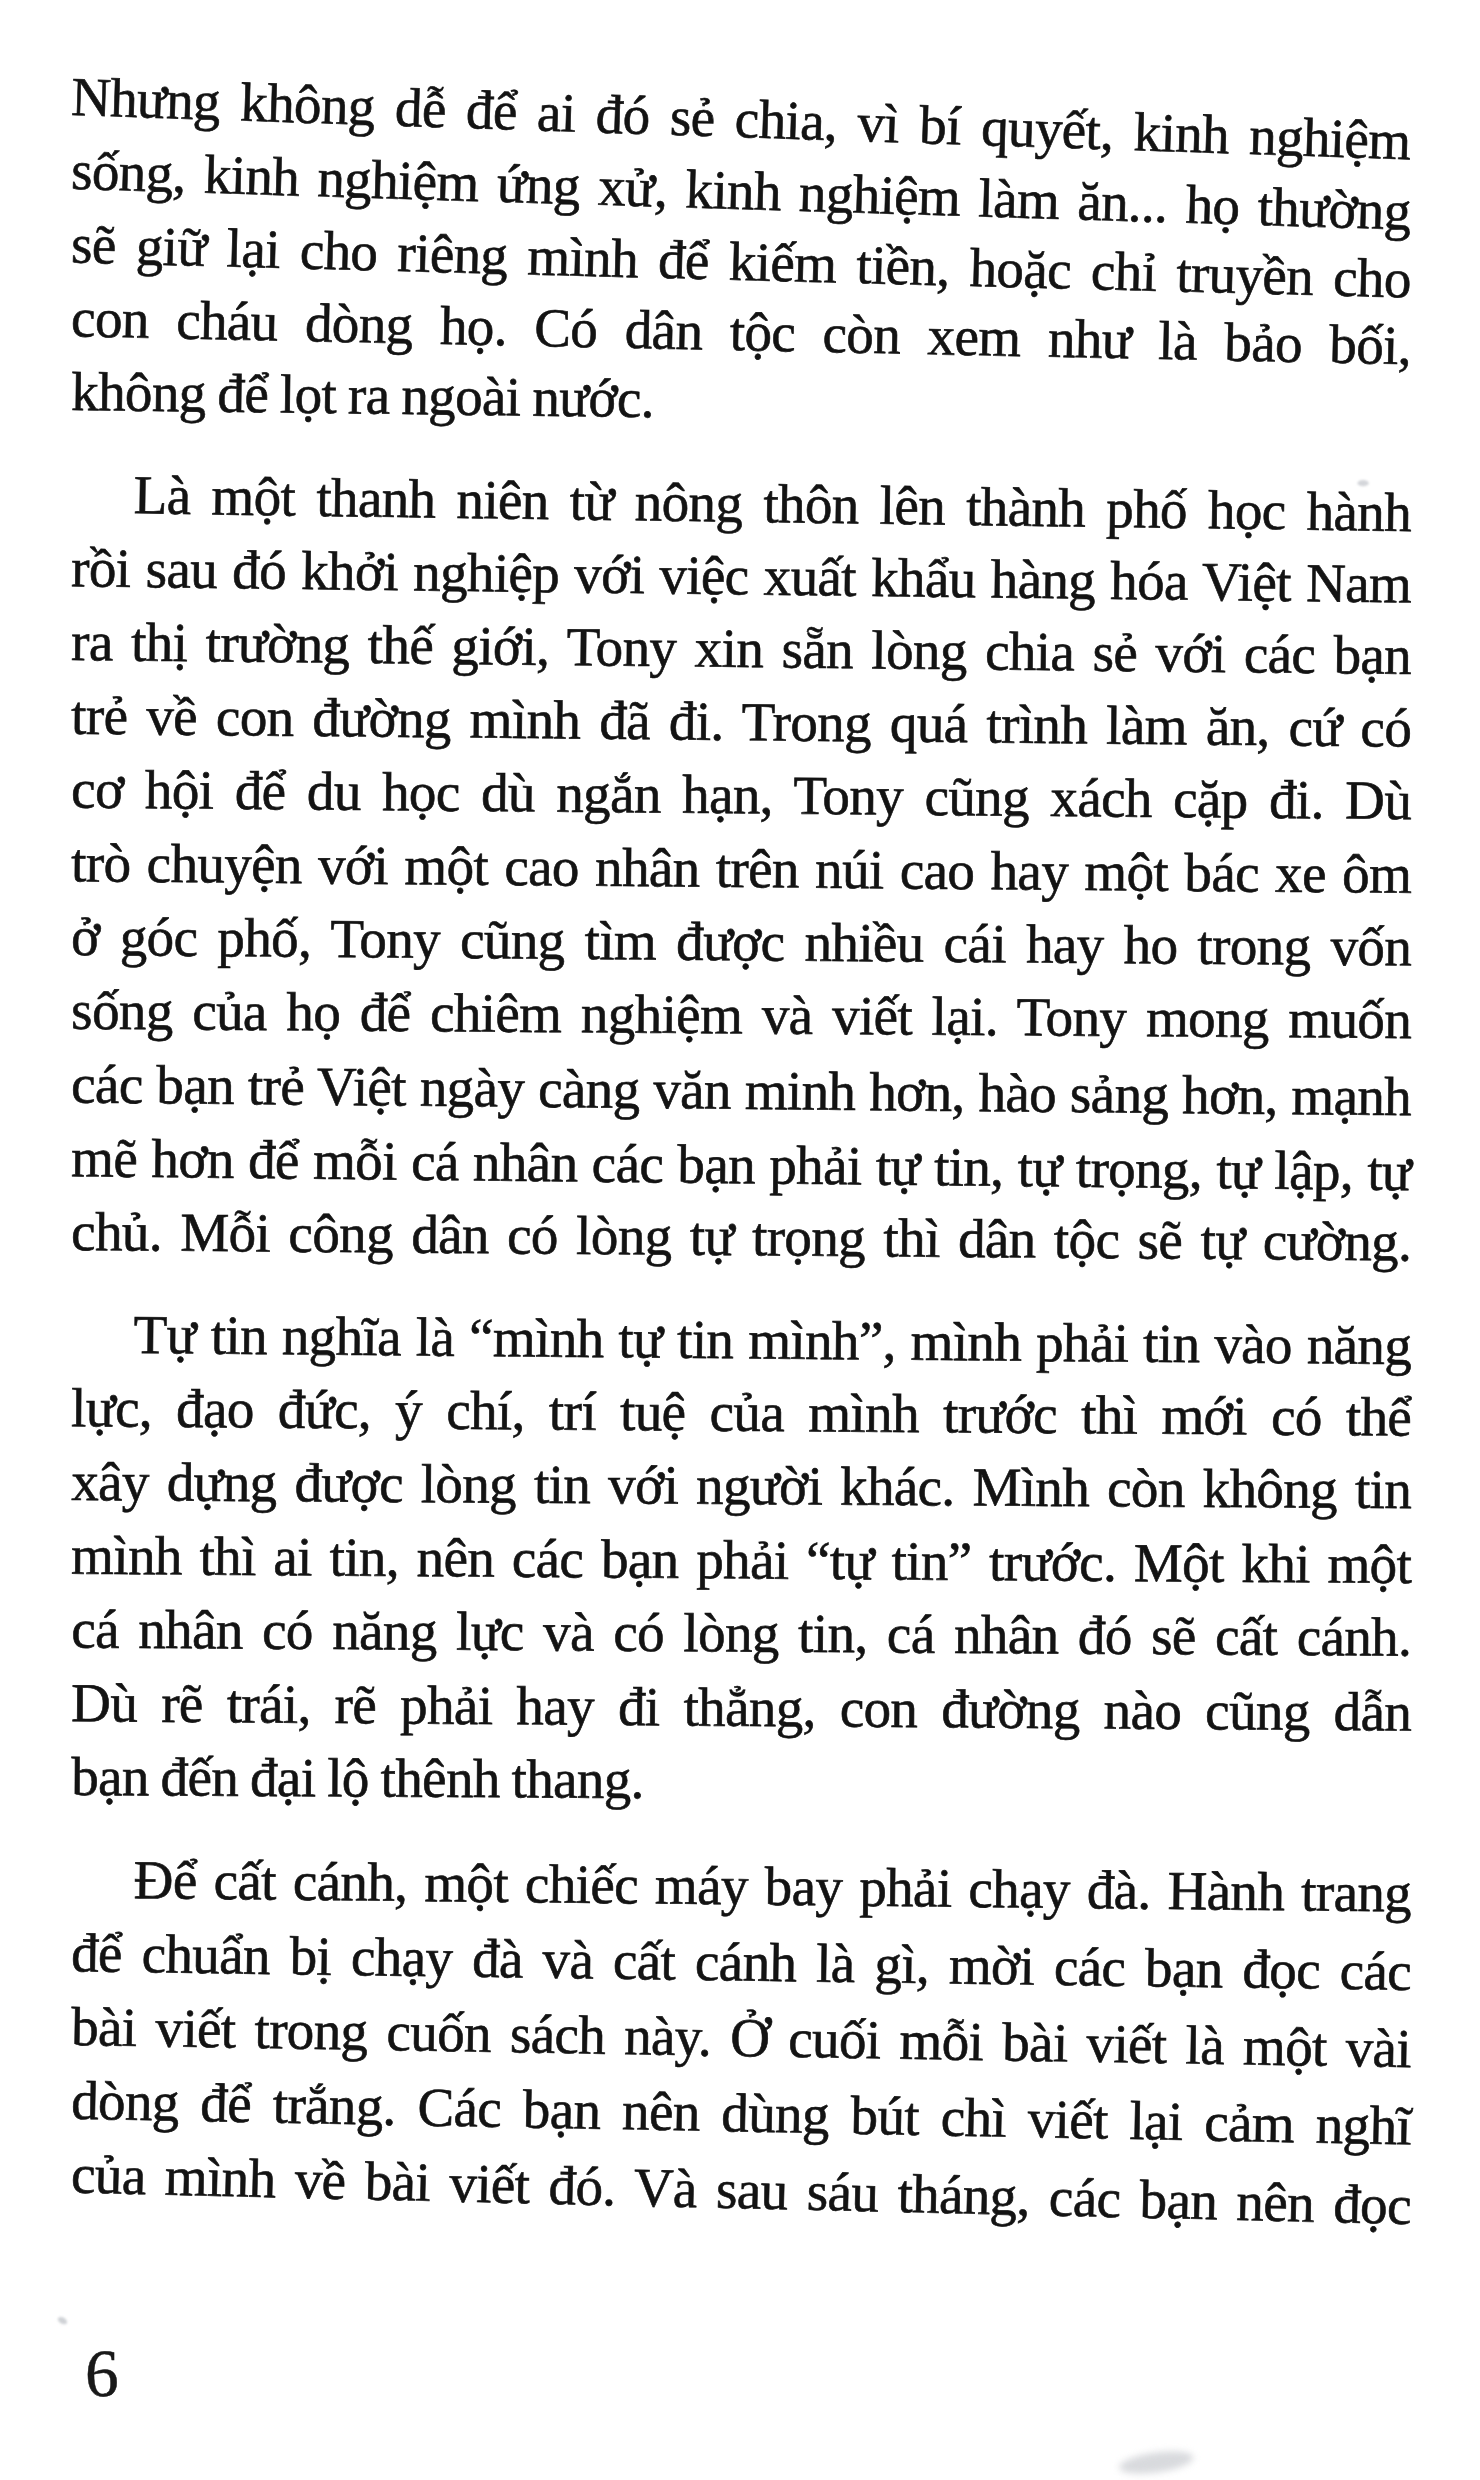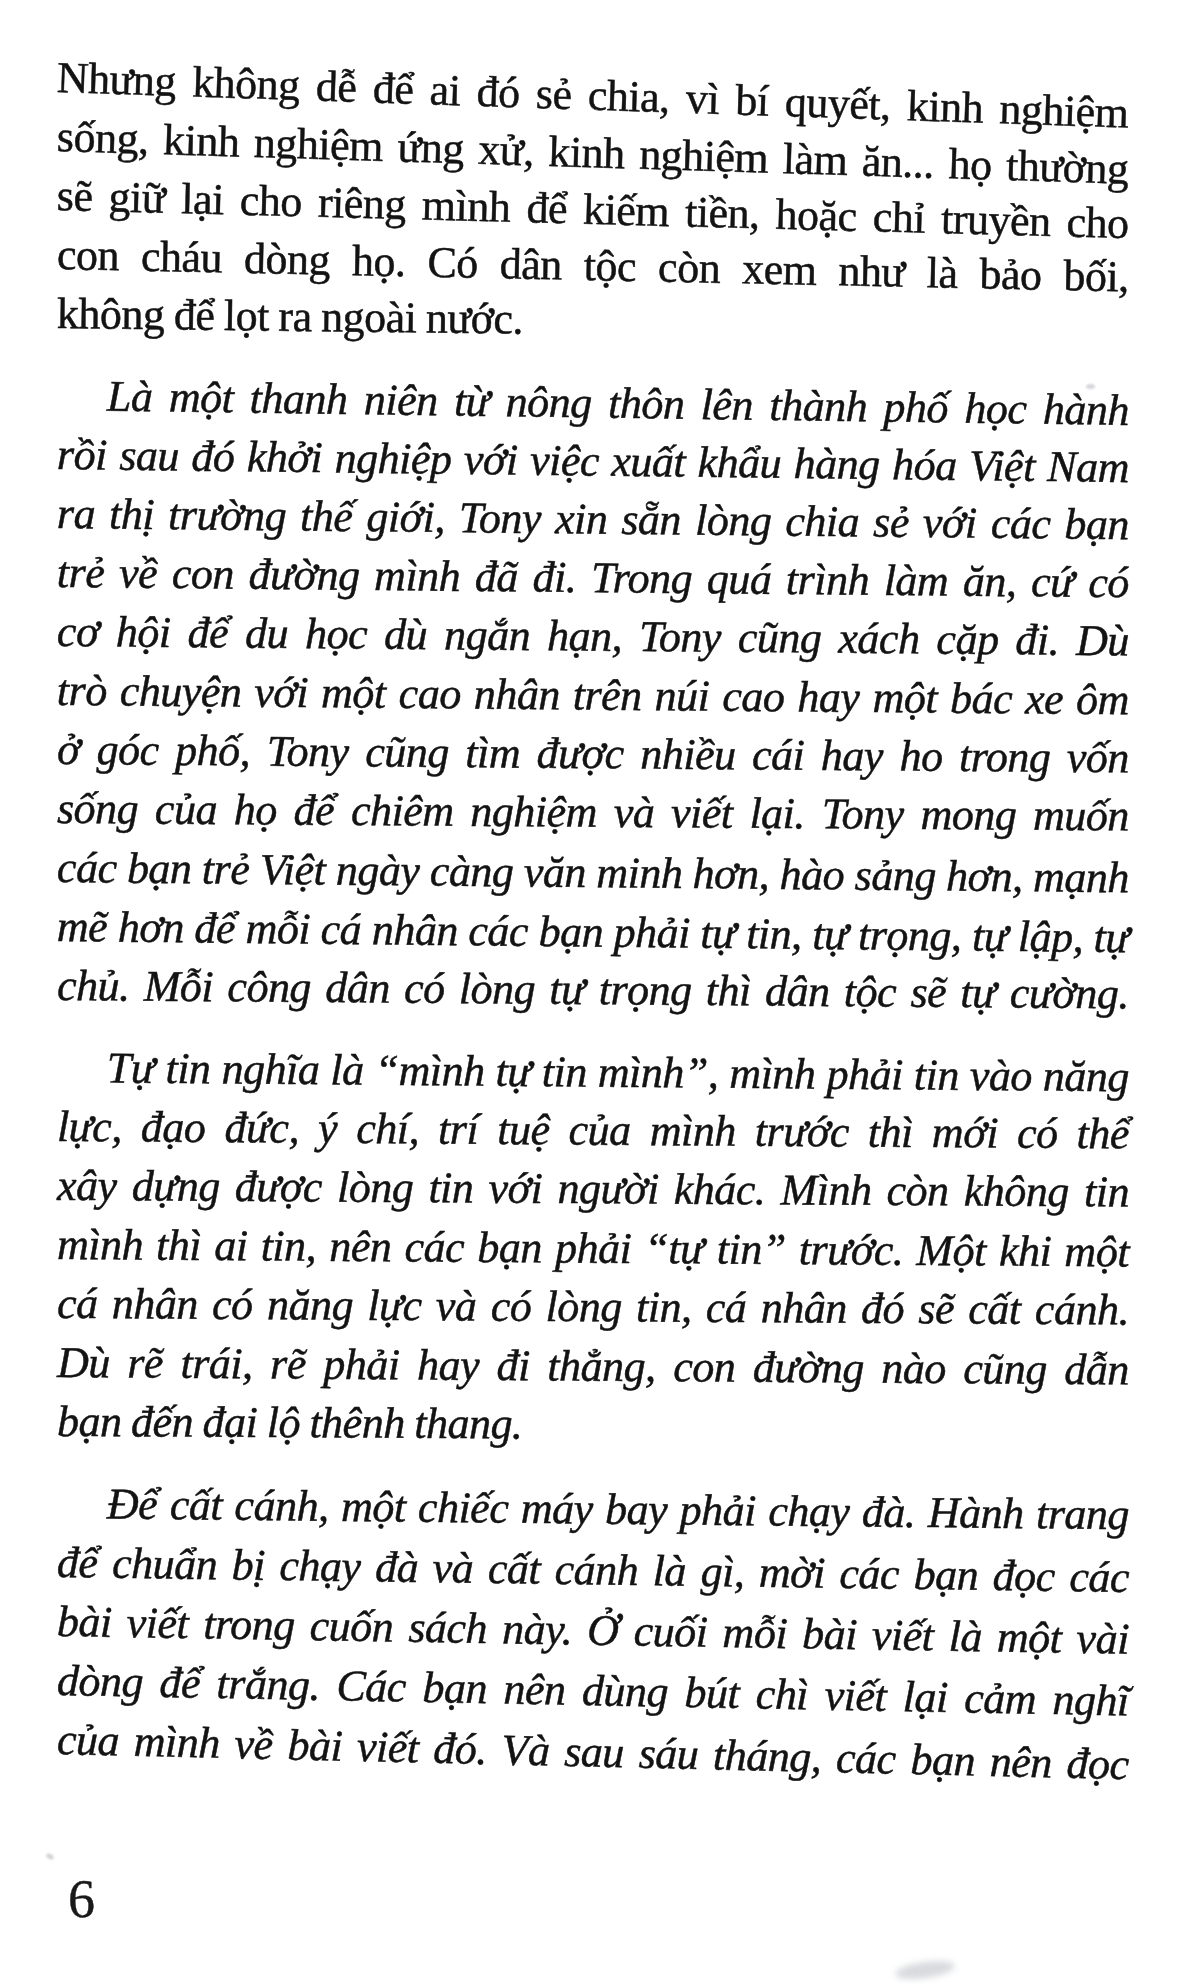--- a/index.html
+++ b/index.html
@@ -13,21 +13,21 @@
   .page {
     position: absolute; inset: 0;
     background: #ffffff;
   }
   .text-block {
     position: absolute;
     left: 57px; right: 55px; top: 48px;
     color: #131313;
   }
   .para { margin: 0; padding: 0; }
-  .para + .para { margin-top: 23px; font-style: italic; }
+  .para + .para { margin-top: 23px; }
   .line {
     display: block;
     height: 59px;
     line-height: 59px;
     font-size: 44px;
     letter-spacing: -0.5px;
     word-spacing: -1px;
     text-align: justify;
     text-align-last: justify;
     white-space: normal;

